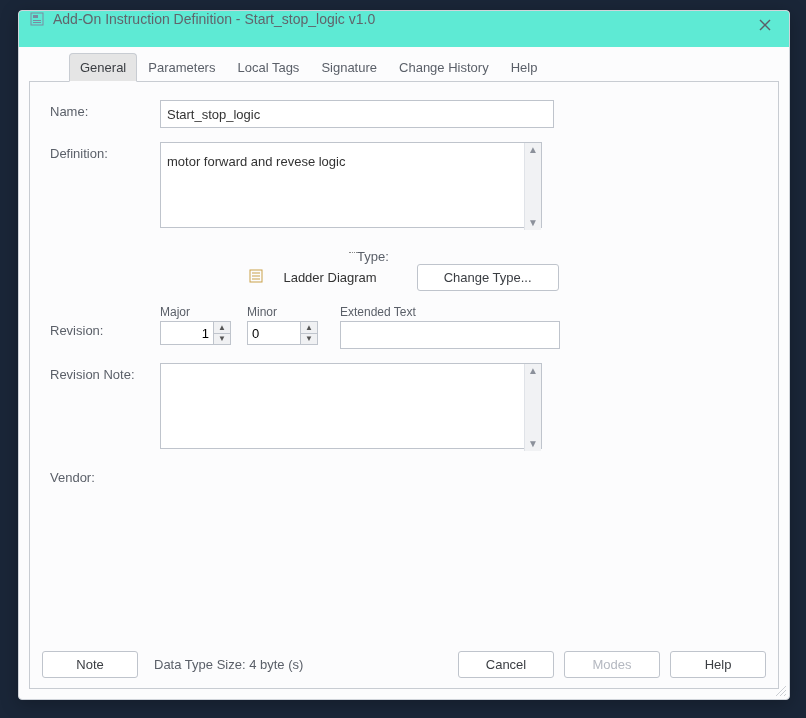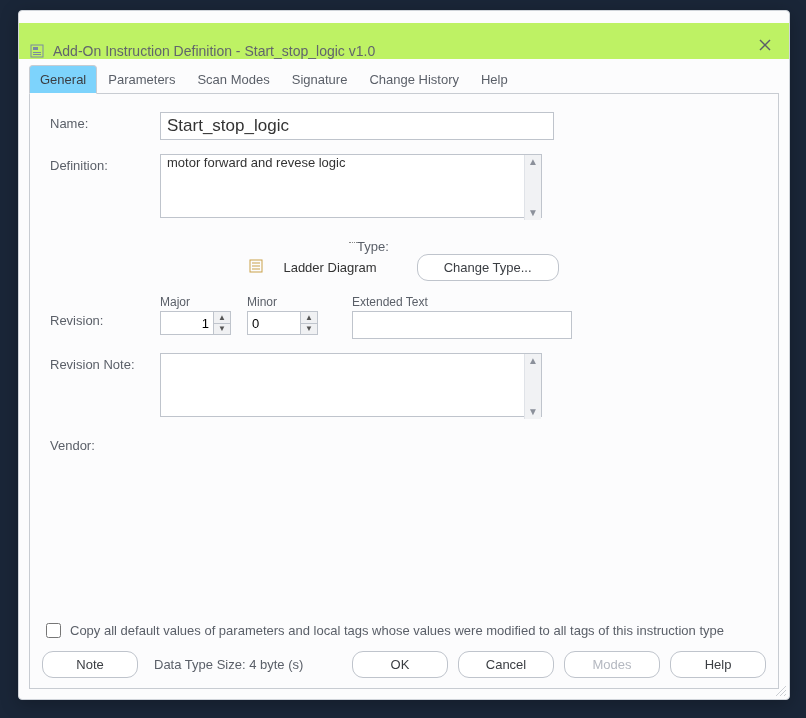--- a/index.html
+++ b/index.html
@@ -22,24 +22,23 @@
     border: 1px solid #d0d4da;
     border-radius: 4px;
     box-shadow: 0 4px 18px rgba(0,0,0,0.25);
     display: flex;
     flex-direction: column;
     overflow: hidden;
   }
   .titlebar {
     height: 36px;
     display: flex;
-    align-items: flex-end;
+    align-items: flex-start;
     padding: 0 10px;
-    background: #bef264;
-    margin-top: 12px;
+    background: #5eead4;
   }
   .titlebar .title-text {
     flex: 1;
     font-size: 14px;
     color: #61656c;
   }
   .titlebar .app-icon {
     width: 16px;
     height: 16px;
     margin-right: 8px;
@@ -70,23 +69,24 @@
     border: 1px solid transparent;
     border-bottom: none;
     cursor: pointer;
     background: transparent;
     border-radius: 4px 4px 0 0;
   }
   .tab.active {
     color: #3a3d42;
     border: 1px solid #c8ccd2;
     border-bottom: 1px solid #fcfcfd;
-    background: #7dd3fc;
+    background: #e5e5e5;
     position: relative;
     z-index: 2;
+    margin-left: 40px;
   }
   .tab-panel {
     flex: 1;
     border: 1px solid #c8ccd2;
     margin: 0 10px 10px 10px;
     margin-top: -1px;
     padding: 18px 20px 10px 20px;
     position: relative;
     background: #fcfcfd;
   }
@@ -101,28 +101,28 @@
     padding-top: 4px;
   }
   .form-row .dotted .dotchar { border-top: 1px dotted #888; display:inline-block; width:8px; vertical-align:top; margin-top:3px;}
   .text-input {
     width: 380px;
     height: 22px;
     padding: 2px 6px;
     border: 1px solid #bfc4cc;
     background: #fff;
     font-family: inherit;
-    font-size: 17px;
+    font-size: 13px;
     color: #333;
   }
   .text-input.short { width: 206px; }
   .textarea {
     width: 368px;
     height: 62px;
-    padding: 0 6px;
+    padding: 11px 6px;
     border: 1px solid #bfc4cc;
     background: #fff;
     font-family: inherit;
     font-size: 13px;
     color: #333;
     resize: none;
   }
   .ta-wrap {
     position: relative;
     display: inline-block;
@@ -149,21 +149,21 @@
   }
   .type-row {
     display: flex;
     align-items: center;
     gap: 20px;
   }
   .type-row .type-icon svg { width:14px; height:14px; }
   .btn {
     background: #fff;
     border: 1px solid #bfc4cc;
-    border-radius: 11px;
+    border-radius: 3px;
     padding: 5px 26px;
     font-family: inherit;
     font-size: 13px;
     color: #3a3d42;
     cursor: pointer;
     min-width: 96px;
     text-align: center;
   }
   .btn:disabled {
     color: #b4b8c0;
@@ -266,21 +266,21 @@
       <svg viewBox="0 0 14 14">
           <line x1="2" y1="2" x2="12" y2="12" stroke="#5a5f68" stroke-width="1.5"></line>
           <line x1="12" y1="2" x2="2" y2="12" stroke="#5a5f68" stroke-width="1.5"></line>
         </svg>
     </span>
   </div>
 
   <div class="tabs">
     <div class="tab active">General</div>
     <div class="tab">Parameters</div>
-    <div class="tab">Scan Modes</div>
+    <div class="tab">Local Tags</div>
     <div class="tab">Signature</div>
     <div class="tab">Change History</div>
     <div class="tab">Help</div>
   </div>
 
   <div class="tab-panel">
 
     <div class="form-row">
       <div class="label">Name:</div>
       <input class="text-input" type="text" value="Start_stop_logic" style="">
@@ -330,21 +330,21 @@
         <div class="rev-col">
           <span class="small-label">Minor</span>
           <div class="spinner">
             <input type="text" style="text-align: left;" value="0">
             <div class="spin-btns">
               <div>▲</div>
               <div>▼</div>
             </div>
           </div>
         </div>
-        <div class="rev-col" style="margin-left:18px;justify-content:center;">
+        <div class="rev-col" style="margin-left:6px;justify-content:center;">
           <span class="small-label">Extended Text</span>
           <input class="text-input short" type="text" value="" style="">
         </div>
       </div>
     </div>
 
     <div class="form-row">
       <div class="label">Revision Note:</div>
       <div class="ta-wrap">
         <textarea class="textarea" style=""></textarea>
@@ -353,29 +353,24 @@
           <div class="arrow">▼</div>
         </div>
       </div>
     </div>
 
     <div class="form-row">
       <div class="label">Vendor:</div>
     </div>
 
     <div class="bottom-area">
-      <div class="copy-row">
-        <input type="checkbox" style="">
-        <span>Copy all default values of parameters and local tags whose values were modified to all tags of this instruction type</span>
-      </div>
       <div class="button-row">
         <button class="btn">Note</button>
         <span class="data-size">Data Type Size: 4 byte (s)</span>
         <span class="spacer"></span>
-        <button class="btn">OK</button>
         <button class="btn">Cancel</button>
         <button class="btn" disabled="">Modes</button>
         <button class="btn">Help</button>
       </div>
     </div>
 
   </div>
 
   <div class="resize-grip">
     <svg viewBox="0 0 14 14">

